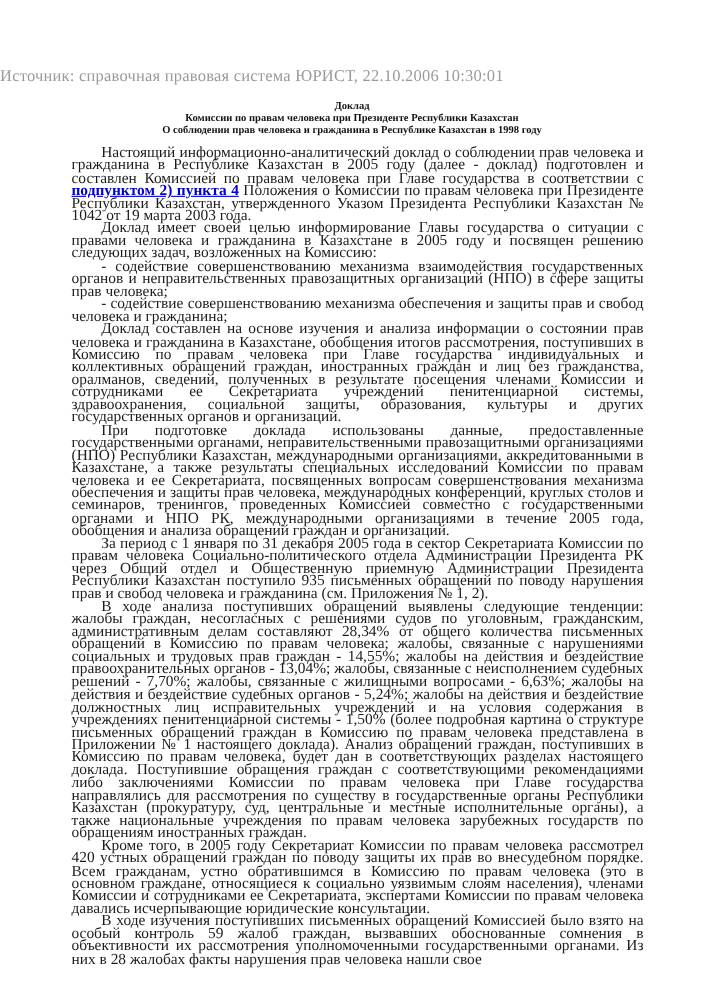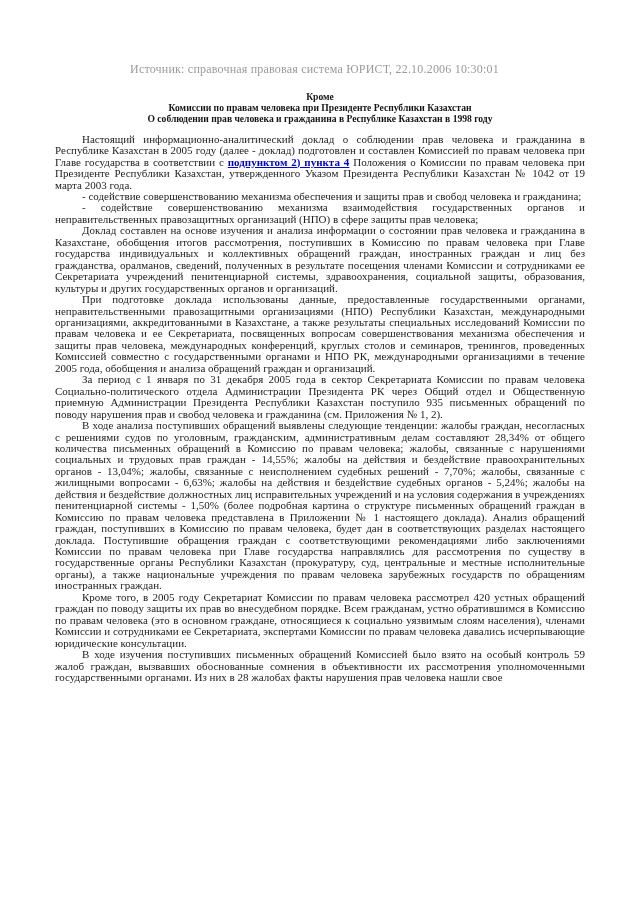--- a/index.html
+++ b/index.html
@@ -11,22 +11,22 @@
       background: #ffffff;
       overflow: hidden;
       font-family: "Liberation Serif", "DejaVu Serif", serif;
       color: #1c1c1c;
     }
     .source-line {
       position: absolute;
       top: 62px;
       left: 0;
       right: 11px;
-      text-align: center;
-      font-size: 12px;
+      text-align: left;
+      font-size: 15px;
       color: #9a9a9a;
       letter-spacing: 0.2px;
     }
     .content {
       position: absolute;
       top: 92px;
       left: 55px;
       width: 530px;
     }
     .title-block {
@@ -38,24 +38,25 @@
     }
     .section-heading {
       text-align: center;
       font-weight: bold;
       font-size: 9.8px;
       margin-top: 12px;
       color: #141414;
     }
     .body-text {
       margin-top: 9px;
-      font-size: 11px;
+      font-size: 14px;
       line-height: 11.45px;
       text-align: justify;
       color: #1c1c1c;
+      margin-left: 10px;
     }
     .body-text p {
       margin: 0;
       padding: 0;
       text-indent: 27px;
     }
     a.doc-link {
       color: #0000cc;
       font-weight: bold;
       text-decoration: underline;
@@ -65,32 +66,33 @@
 </head>
 <body>
 
 <div class="page">
 
   <div class="source-line">Источник: справочная правовая система ЮРИСТ, 22.10.2006  10:30:01</div>
 
   <div class="content">
 
     <div class="title-block">
-      <div>Кроме</div>
+      <div>Доклад</div>
       <div>Комиссии по правам человека при Президенте Республики Казахстан</div>
       <div>О соблюдении прав человека и гражданина в Республике Казахстан в 1998 году</div>
     </div>
 
 
     <div class="body-text">
 
       <p><span>Настоящий информационно-аналитический доклад о соблюдении прав человека и гражданина в Республике Казахстан в 2005 году (далее - доклад) подготовлен и составлен Комиссией по правам человека при Главе государства в соответствии с </span><a class="doc-link">подпунктом 2) пункта 4</a><span> Положения о Комиссии по правам человека при Президенте Республики Казахстан, утвержденного Указом Президента Республики Казахстан № 1042 от 19 марта 2003 года.</span></p>
 
+      <p>Доклад имеет своей целью информирование Главы государства о ситуации с правами человека и гражданина в Казахстане в 2005 году и посвящен решению следующих задач, возложенных на Комиссию:</p>
+      <p>- содействие совершенствованию механизма взаимодействия государственных органов и неправительственных правозащитных организаций (НПО) в сфере защиты прав человека;</p>
       <p>- содействие совершенствованию механизма обеспечения и защиты прав и свобод человека и гражданина;</p>
-      <p>- содействие совершенствованию механизма взаимодействия государственных органов и неправительственных правозащитных организаций (НПО) в сфере защиты прав человека;</p>
       <p>Доклад составлен на основе изучения и анализа информации о состоянии прав человека и гражданина в Казахстане, обобщения итогов рассмотрения, поступивших в Комиссию по правам человека при Главе государства индивидуальных и коллективных обращений граждан, иностранных граждан и лиц без гражданства, оралманов, сведений, полученных в результате посещения членами Комиссии и сотрудниками ее Секретариата учреждений пенитенциарной системы, здравоохранения, социальной защиты, образования, культуры и других государственных органов и организаций.</p>
       <p>При подготовке доклада использованы данные, предоставленные государственными органами, неправительственными правозащитными организациями (НПО) Республики Казахстан, международными организациями, аккредитованными в Казахстане, а также результаты специальных исследований Комиссии по правам человека и ее Секретариата, посвященных вопросам совершенствования механизма обеспечения и защиты прав человека, международных конференций, круглых столов и семинаров, тренингов, проведенных Комиссией совместно с государственными органами и НПО РК, международными организациями в течение 2005 года, обобщения и анализа обращений граждан и организаций.</p>
       <p>За период с 1 января по 31 декабря 2005 года в сектор Секретариата Комиссии по правам человека Социально-политического отдела Администрации Президента РК через Общий отдел и Общественную приемную Администрации Президента Республики Казахстан поступило 935 письменных обращений по поводу нарушения прав и свобод человека и гражданина (см. Приложения № 1, 2).</p>
       <p>В ходе анализа поступивших обращений выявлены следующие тенденции: жалобы граждан, несогласных с решениями судов по уголовным, гражданским, административным делам составляют 28,34% от общего количества письменных обращений в Комиссию по правам человека; жалобы, связанные с нарушениями социальных и трудовых прав граждан - 14,55%; жалобы на действия и бездействие правоохранительных органов - 13,04%; жалобы, связанные с неисполнением судебных решений - 7,70%; жалобы, связанные с жилищными вопросами - 6,63%; жалобы на действия и бездействие судебных органов - 5,24%; жалобы на действия и бездействие должностных лиц исправительных учреждений и на условия содержания в учреждениях пенитенциарной системы - 1,50% (более подробная картина о структуре письменных обращений граждан в Комиссию по правам человека представлена в Приложении № 1 настоящего доклада). Анализ обращений граждан, поступивших в Комиссию по правам человека, будет дан в соответствующих разделах настоящего доклада. Поступившие обращения граждан с соответствующими рекомендациями либо заключениями Комиссии по правам человека при Главе государства направлялись для рассмотрения по существу в государственные органы Республики Казахстан (прокуратуру, суд, центральные и местные исполнительные органы), а также национальные учреждения по правам человека зарубежных государств по обращениям иностранных граждан.</p>
       <p>Кроме того, в 2005 году Секретариат Комиссии по правам человека рассмотрел 420 устных обращений граждан по поводу защиты их прав во внесудебном порядке. Всем гражданам, устно обратившимся в Комиссию по правам человека (это в основном граждане, относящиеся к социально уязвимым слоям населения), членами Комиссии и сотрудниками ее Секретариата, экспертами Комиссии по правам человека давались исчерпывающие юридические консультации.</p>
       <p>В ходе изучения поступивших письменных обращений Комиссией было взято на особый контроль 59 жалоб граждан, вызвавших обоснованные сомнения в объективности их рассмотрения уполномоченными государственными органами. Из них в 28 жалобах факты нарушения прав человека нашли свое</p>
 
     </div>
   </div>
 </div>

